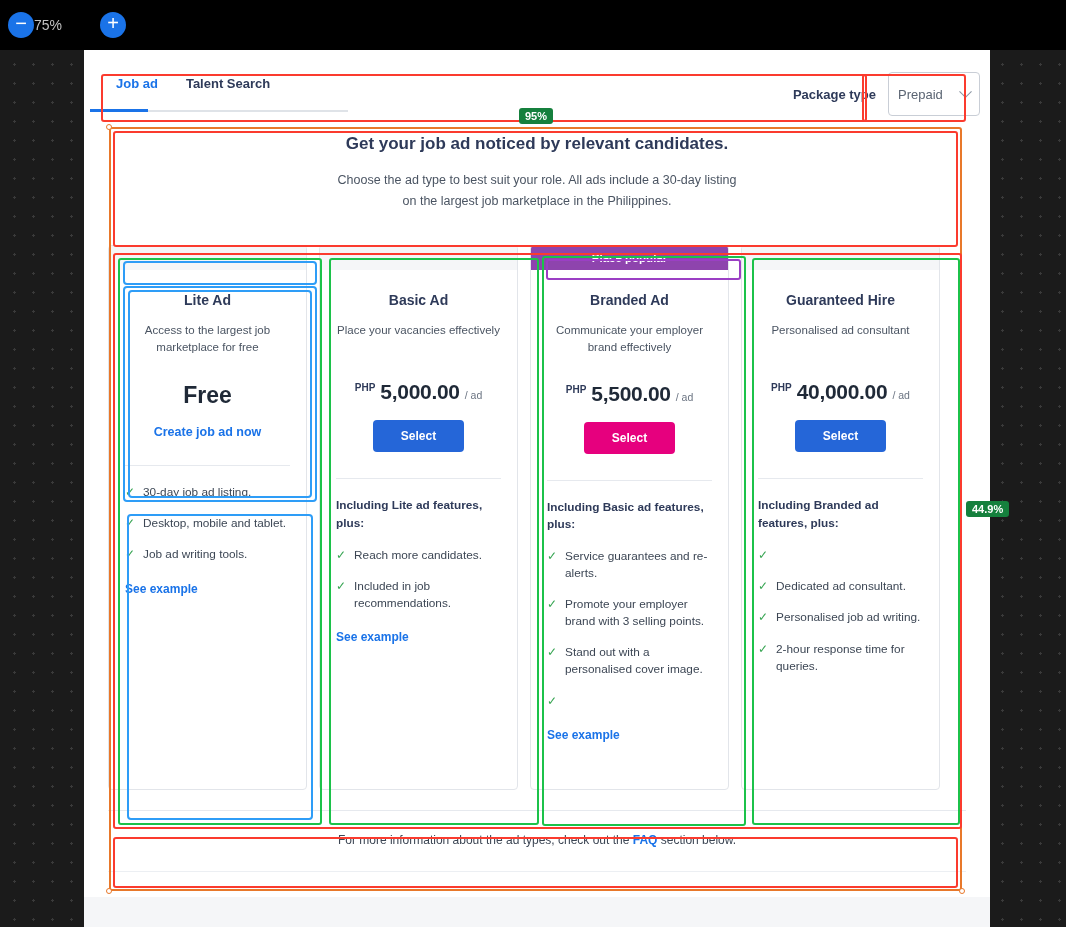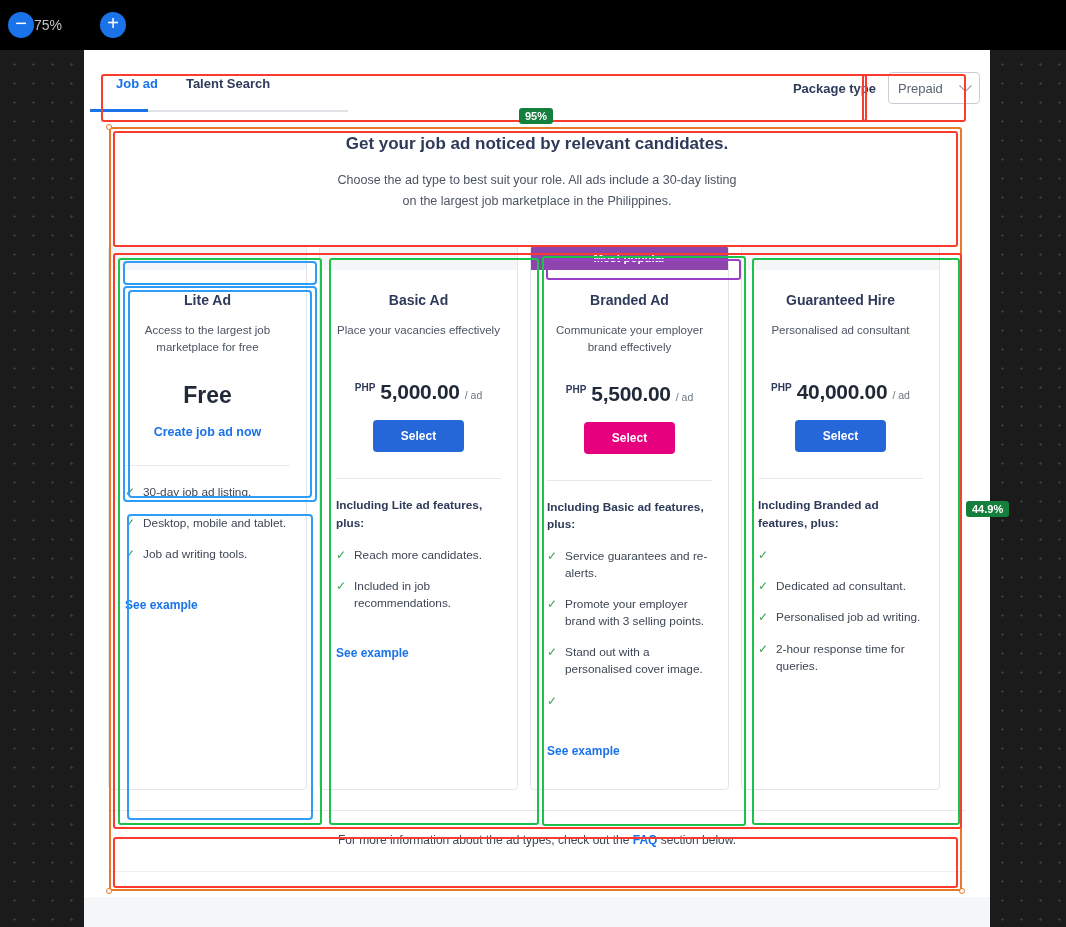--- a/index.html
+++ b/index.html
@@ -111,21 +111,21 @@
     gap: 12px;
     padding-right: 4px;
     margin-top: -4px;
   }
   #package-type-label {
     font-size: 13px;
     font-weight: bold;
     color: #2e3a59;
   }
   #package-select {
-    width: 92px; height: 32px;
+    width: 92px; height: 44px;
     border: 1px solid #c9ced6;
     border-radius: 4px;
     background: #fff;
     display: flex;
     align-items: center;
     justify-content: space-between;
     padding: 0 9px;
     font-size: 13px;
     color: #5a6472;
     cursor: pointer;
@@ -292,21 +292,21 @@
   .feat-text {
     font-size: 11.8px;
     color: #3c4654;
     line-height: 1.45;
   }
   .see-example {
     color: #1a73e8;
     font-size: 12px;
     font-weight: bold;
     cursor: pointer;
-    margin-top: 20px;
+    margin-top: 4px;
     display: inline-block;
   }
 
   
   #footer-note {
     margin: 14px 10px 0 10px;
     border-top: 1px solid #e6e9ee;
     text-align: center;
     font-size: 12px;
     color: #3c4654;
@@ -457,21 +457,21 @@
               <span class="check">✓</span>
               <span class="feat-text">Included in job recommendations.</span>
             </div>
             <span class="see-example">See example</span>
           </div>
         </div>
       </div>
 
       <div class="card-slot">
         <div class="card">
-          <div class="ribbon">Most popular</div>
+          <div class="ribbon">Place popular</div>
           <div class="card-top">
             <div class="card-title">Branded Ad</div>
             <div class="card-tagline">Communicate your employer brand effectively</div>
             <div class="price-row">
               <span class="price-cur">PHP</span>
               <span class="price-amt">5,500.00</span>
               <span class="price-unit">/ ad</span>
             </div>
             <button class="select-btn btn-pink">Select</button>
           </div>

